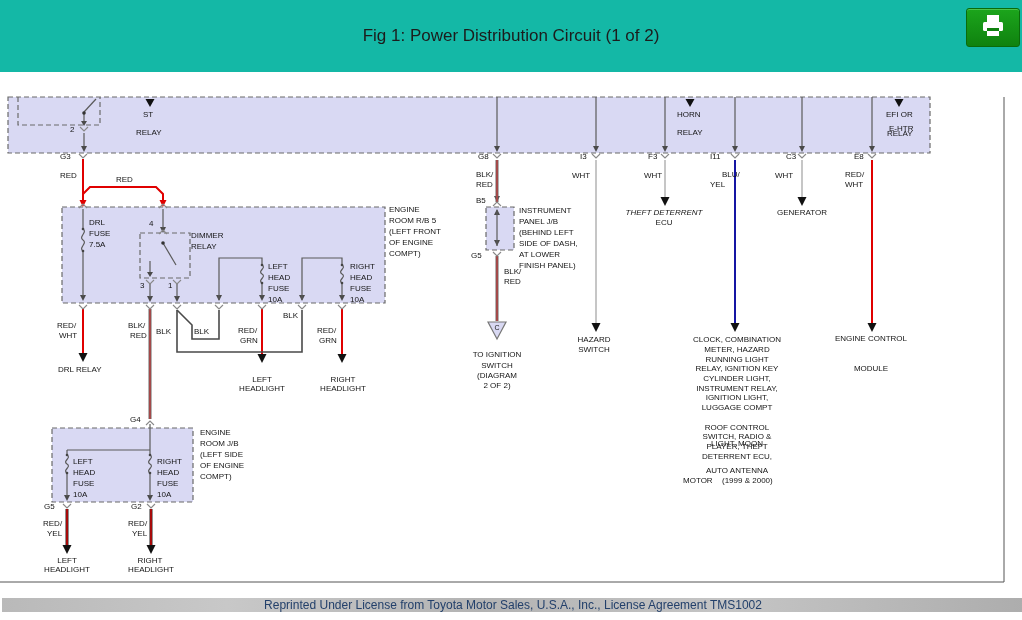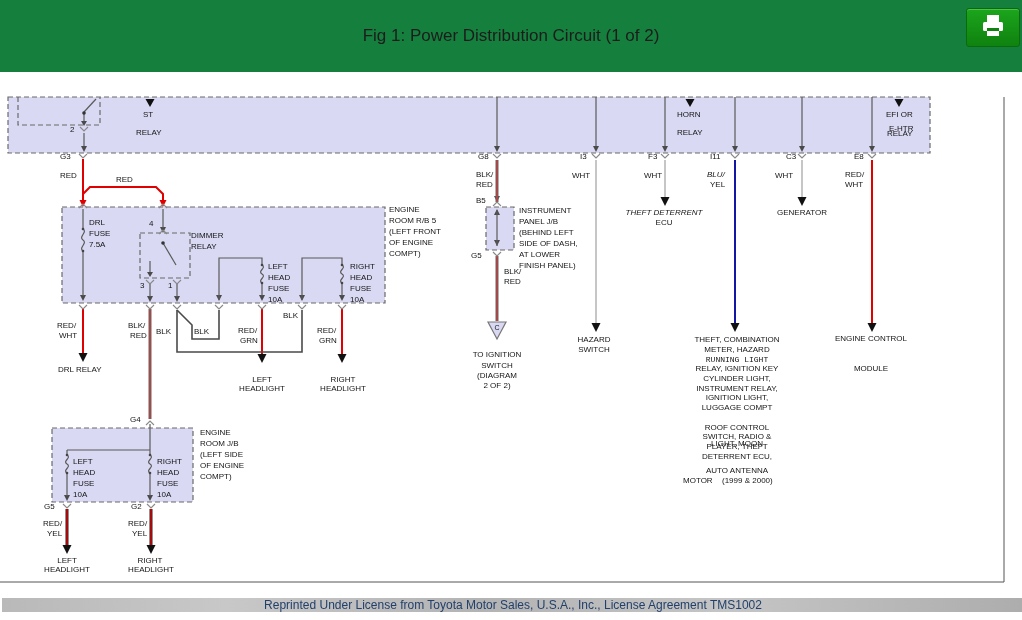--- a/index.html
+++ b/index.html
@@ -1,18 +1,18 @@
 <!DOCTYPE html>
 <html><head>
 <meta charset="utf-8">
 <style>
   html,body{margin:0;padding:0;background:#fff;}
   #app{position:relative;width:1022px;height:620px;overflow:hidden;
        font-family:"Liberation Sans",sans-serif;background:#fff;}
-  #header{position:absolute;left:0;top:0;width:1022px;height:72px;background:#15803d;}
+  #header{position:absolute;left:0;top:0;width:1022px;height:72px;background:#14b8a6;}
   #title{position:absolute;left:0;top:26px;width:1022px;text-align:center;
          font-size:17px;color:#1c1c1c;}
   #printBtn{position:absolute;top:8px;right:2px;width:52px;height:37px;border:1px solid #0a6b0a;
             border-radius:3px;background:linear-gradient(#1ca51c,#0f820f);cursor:pointer;
             display:flex;align-items:center;justify-content:center;box-shadow:inset 0 1px 0 #4cc24c;}
   #diagram{position:absolute;left:0;top:72px;width:1022px;height:518px;background:#fff;}
   #wires{position:absolute;left:0;top:0;}
   .lbl{position:absolute;font-size:8px;line-height:9px;color:#141414;white-space:nowrap;}
   .lbl.c{transform:translateX(-50%);text-align:center;}
   #footerBand{position:absolute;left:2px;top:598px;width:1022px;height:14px;
@@ -243,21 +243,21 @@
         <div class="lbl" style="left: 710px; top: 80px;">I11</div>
         <div class="lbl" style="left: 786px; top: 80px;">C3</div>
         <div class="lbl" style="left: 854px; top: 80px;">E8</div>
         <div class="lbl" style="left: 60px; top: 99px;">RED</div>
         <div class="lbl" style="left: 116px; top: 103px;">RED</div>
         <div class="lbl" style="left: 476px; top: 98px;">BLK/</div>
         <div class="lbl" style="left: 476px; top: 108px;">RED</div>
         <div class="lbl" style="left: 476px; top: 124px;">B5</div>
         <div class="lbl" style="left: 572px; top: 99px;">WHT</div>
         <div class="lbl" style="left: 644px; top: 99px;">WHT</div>
-        <div class="lbl" style="left: 707px; top: 98px; font-style: italic;">BLU/</div>
+        <div class="lbl" style="left: 722px; top: 98px;">BLU/</div>
         <div class="lbl" style="left: 710px; top: 108px;">YEL</div>
         <div class="lbl" style="left: 775px; top: 99px;">WHT</div>
         <div class="lbl" style="left: 845px; top: 98px;">RED/</div>
         <div class="lbl" style="left: 845px; top: 108px;">WHT</div>
         <div class="lbl" style="left: 89px; top: 146px;">DRL</div>
         <div class="lbl" style="left: 89px; top: 157px;">FUSE</div>
         <div class="lbl" style="left: 89px; top: 168px;">7.5A</div>
         <div class="lbl" style="left: 149px; top: 147px;">4</div>
         <div class="lbl" style="left: 191px; top: 159px;">DIMMER</div>
         <div class="lbl" style="left: 191px; top: 170px;">RELAY</div>
@@ -328,23 +328,23 @@
         <div class="lbl c" style="left: 497px; top: 251px; font-size: 7px;">C</div>
         <div class="lbl c" style="left: 497px; top: 278px;">TO IGNITION</div>
         <div class="lbl c" style="left: 497px; top: 289px;">SWITCH</div>
         <div class="lbl c" style="left: 497px; top: 299px;">(DIAGRAM</div>
         <div class="lbl c" style="left: 497px; top: 309px;">2 OF 2)</div>
         <div class="lbl c" style="left: 594px; top: 263px;">HAZARD</div>
         <div class="lbl c" style="left: 594px; top: 273px;">SWITCH</div>
         <div class="lbl c" style="left: 664px; top: 136px; font-style: italic;">THEFT DETERRENT</div>
         <div class="lbl c" style="left: 664px; top: 146px;">ECU</div>
         <div class="lbl c" style="left: 802px; top: 136px;">GENERATOR</div>
-        <div class="lbl c" style="left: 737px; top: 263px;">THEFT, COMBINATION</div>
+        <div class="lbl c" style="left: 737px; top: 263px;">CLOCK, COMBINATION</div>
         <div class="lbl c" style="left: 737px; top: 273px;">METER, HAZARD</div>
-        <div class="lbl c" style="left: 737px; top: 283px; font-family: Liberation Mono, monospace;">RUNNING LIGHT</div>
+        <div class="lbl c" style="left: 737px; top: 283px;">RUNNING LIGHT</div>
         <div class="lbl c" style="left: 737px; top: 292px;">RELAY, IGNITION KEY</div>
         <div class="lbl c" style="left: 737px; top: 302px;">CYLINDER LIGHT,</div>
         <div class="lbl c" style="left: 737px; top: 312px;">INSTRUMENT RELAY,</div>
         <div class="lbl c" style="left: 737px; top: 321px;">IGNITION LIGHT,</div>
         <div class="lbl c" style="left: 737px; top: 331px;">LUGGAGE COMPT</div>
         <div class="lbl c" style="left: 737px; top: 341px; margin-top: 26px;">LIGHT, MOON</div>
         <div class="lbl c" style="left: 737px; top: 351px;">ROOF CONTROL</div>
         <div class="lbl c" style="left: 737px; top: 360px;">SWITCH, RADIO &amp;</div>
         <div class="lbl c" style="left: 737px; top: 370px;">PLAYER, THEFT</div>
         <div class="lbl c" style="left: 737px; top: 380px;">DETERRENT ECU,</div>

